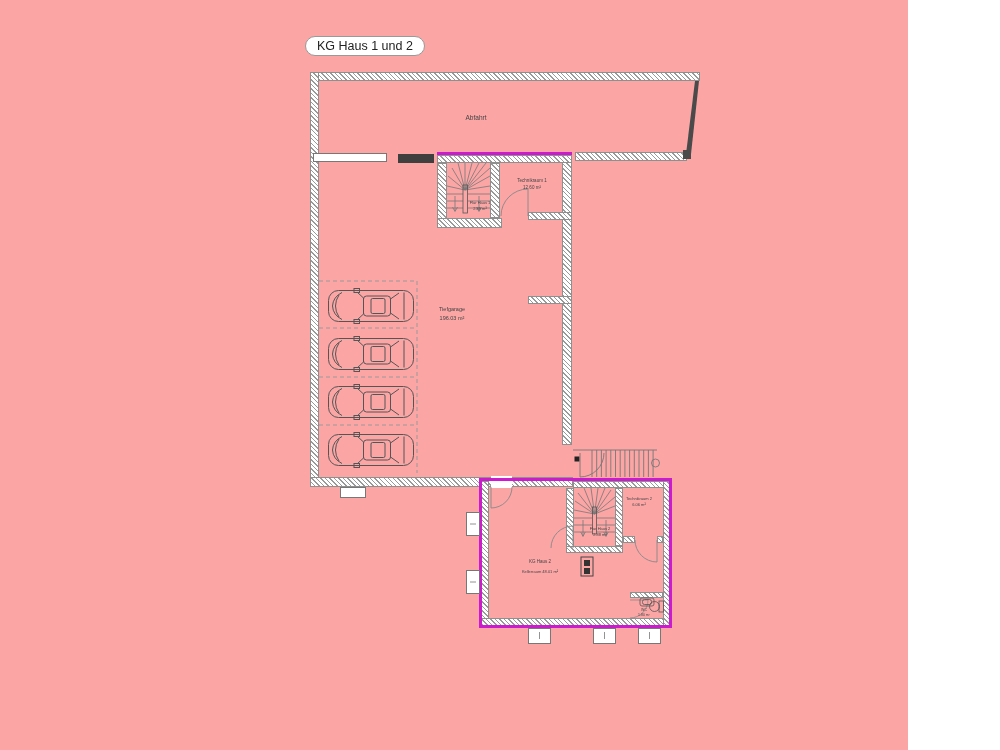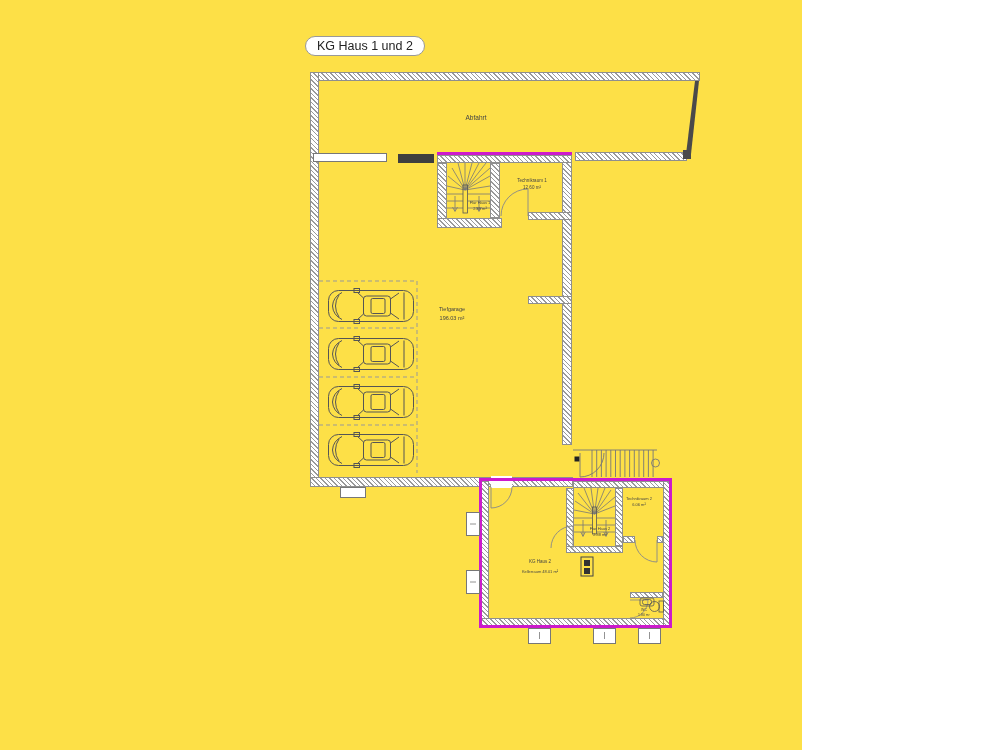--- a/index.html
+++ b/index.html
@@ -1,16 +1,16 @@
 <!DOCTYPE html>
 <html><head>
 <meta charset="utf-8">
 <style>
   html,body{margin:0;padding:0;background:#fff;}
-  #plan{position:relative;width:802px;height:750px;background:#fde047;overflow:hidden;
+  #plan{position:relative;width:908px;height:750px;background:#fca5a5;overflow:hidden;
         font-family:"Liberation Sans",sans-serif;color:#333;}
   
   .w{position:absolute;box-sizing:border-box;border:1px solid #8f8f8f;
      background:repeating-linear-gradient(45deg,#ffffff 0 2.2px,#9a9a9a 2.2px 3.2px);}
   
   .mag{position:absolute;background:#cc1bcc;}
   
   .box{position:absolute;box-sizing:border-box;border:1px solid #777;background:#fff;}
   .dark{position:absolute;background:#3f3f3f;}
   .gap{position:absolute;background:#ffffff;}

